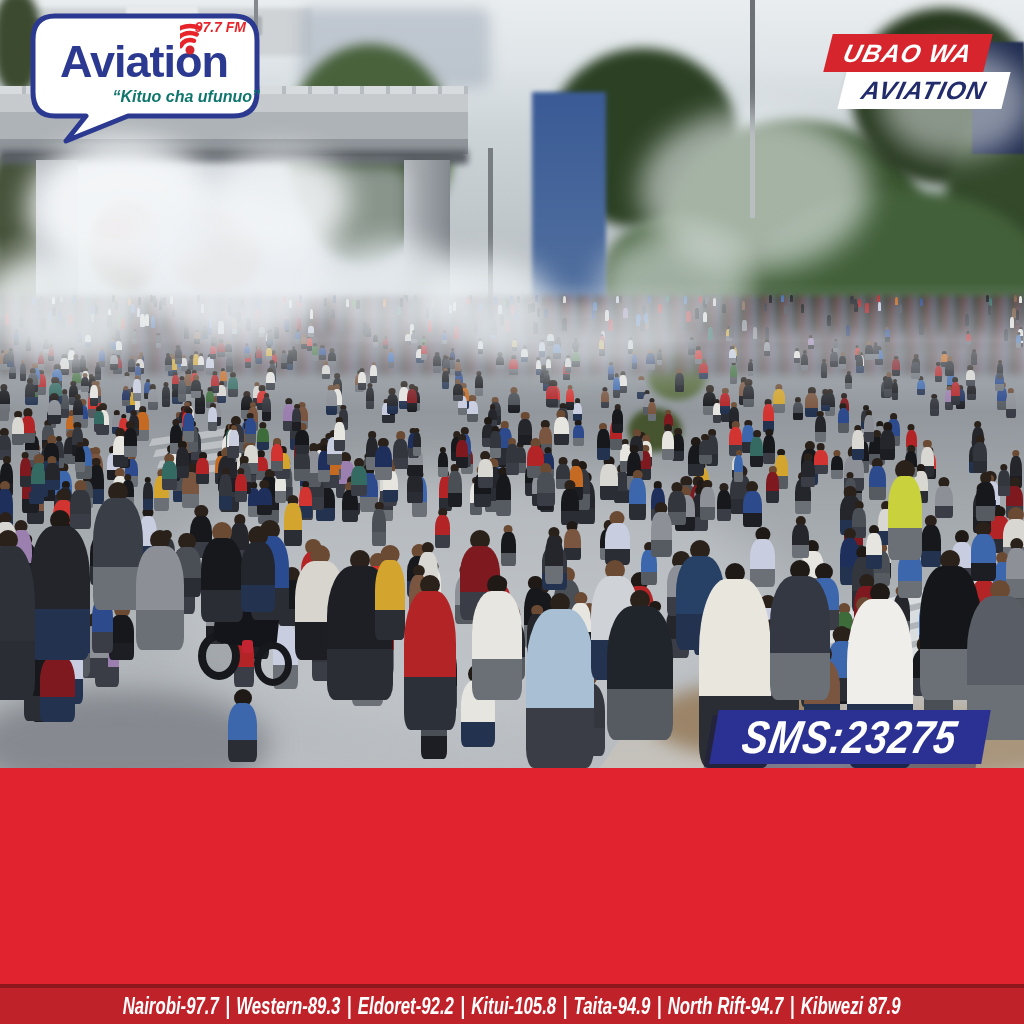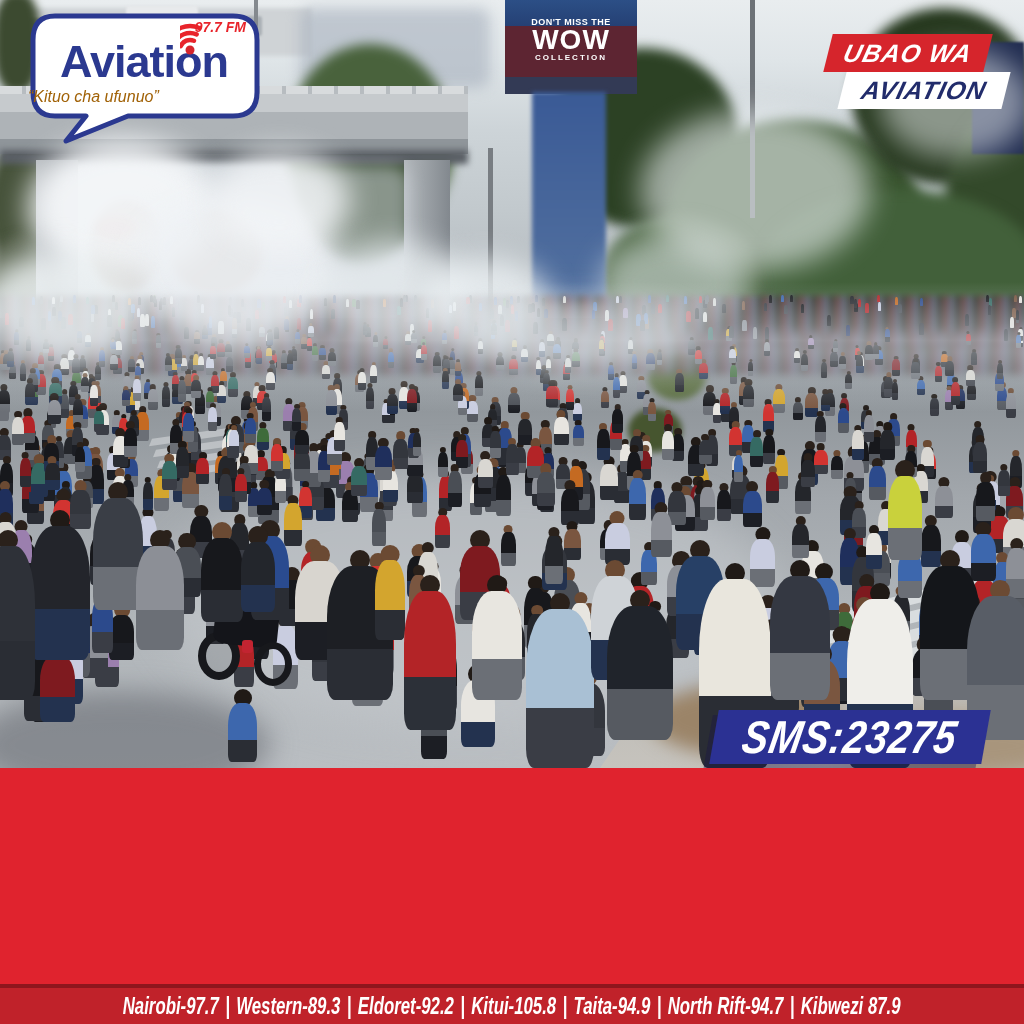--- a/index.html
+++ b/index.html
@@ -106,22 +106,22 @@
   .sms-plate span{color:#fff;font-weight:800;font-style:italic;font-size:46px;letter-spacing:1px;
     transform:scaleX(.85);white-space:nowrap;}
 
   
   .logo{position:absolute;left:28px;top:12px;width:234px;height:132px;}
   .logo svg.bubble{position:absolute;left:0;top:0;}
   .logo-freq{position:absolute;right:16px;top:7px;color:#e8242b;font-style:italic;font-weight:bold;font-size:14px;}
   .logo-word{position:absolute;left:0;width:232px;top:24px;text-align:center;font-size:45px;font-weight:bold;
     color:#2b3990;letter-spacing:-1px;}
   .wifi{position:absolute;right:34px;top:8px;width:48px;height:36px;}
-  .logo-tagline{position:absolute;left:0;width:232px;top:76px;text-align:left;color:#a16207;
-    font-style:italic;font-weight:normal;font-size:16px;}
+  .logo-tagline{position:absolute;left:0;width:232px;top:76px;text-align:right;color:#0f766e;
+    font-style:italic;font-weight:bold;font-size:16px;}
 
   
   .badge{position:absolute;right:18px;top:30px;width:200px;height:84px;}
   .badge-red{position:absolute;left:22px;top:4px;width:160px;height:38px;background:#d6252c;transform:skewX(-14deg);
     display:flex;align-items:center;justify-content:center;color:#fff;font-weight:800;font-style:italic;font-size:25px;letter-spacing:1px;}
   .badge-white{position:absolute;left:36px;top:42px;width:164px;height:37px;background:#fff;transform:skewX(-14deg);
     display:flex;align-items:center;justify-content:center;color:#222c6b;font-weight:800;font-style:italic;font-size:25px;letter-spacing:1px;}
 
   
   .red-band{position:absolute;left:0;top:768px;width:1024px;height:256px;background:#e0232e;}
@@ -170,25 +170,20 @@
     <div class="layer deck"></div>
     <div class="layer deckshadow"></div>
     <div class="layer pillar1"></div>
     <div class="layer pillar2"></div>
     <div class="layer underhaze"></div>
     <div class="blob ub1"></div>
     <div class="blob ub2"></div>
     <div class="blob ub3"></div>
     <div class="layer bluesign"></div>
 
-    <div class="layer billboard">
-      <div class="bb-l1">DON'T MISS THE</div>
-      <div class="bb-l2">WOW</div>
-      <div class="bb-l3">COLLECTION</div>
-    </div>
     <div class="layer panel-blue"></div>
     <div class="layer panel-navy"></div>
     <div class="layer pole1"></div>
     <div class="layer pole2"></div>
     <div class="layer pole3"></div>
 
     <div class="blob b1"></div>
     <div class="blob b2"></div>
     <div class="blob b3"></div>
 

